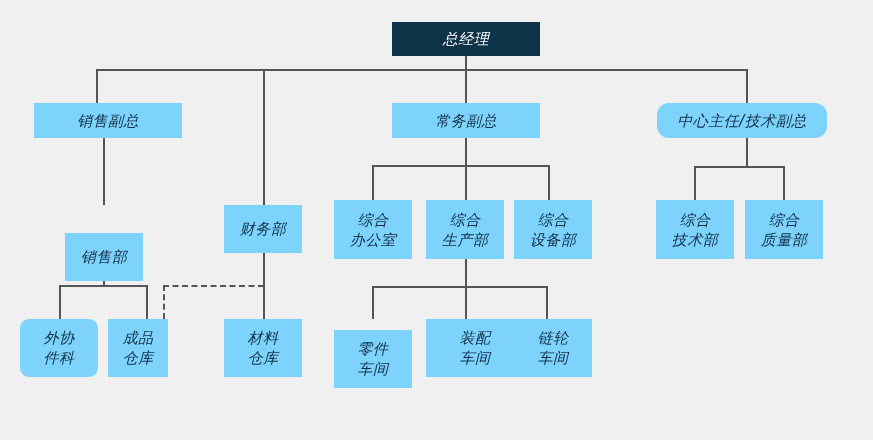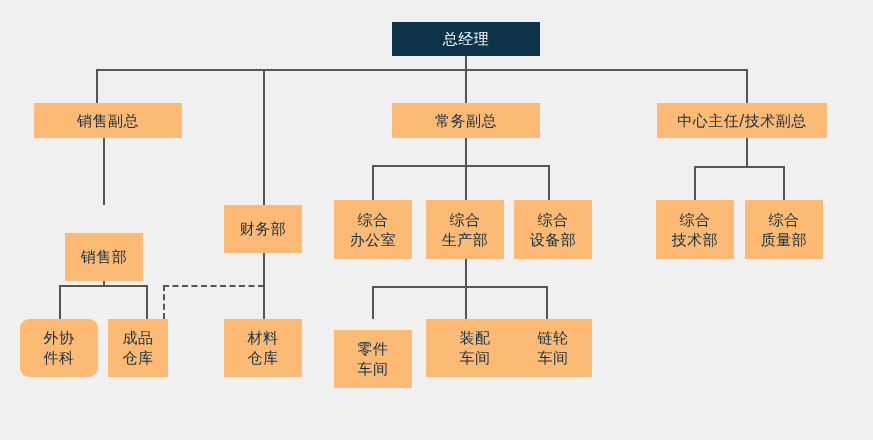--- a/index.html
+++ b/index.html
@@ -10,29 +10,30 @@
     width: 873px;
     height: 440px;
     background: #f0f0f0;
     font-family: "DejaVu Sans", "Liberation Sans", sans-serif;
     overflow: hidden;
   }
   #chart {
     position: relative;
     width: 873px;
     height: 440px;
+    font-style: italic;
   }
   .node {
     position: absolute;
     box-sizing: border-box;
     display: flex;
     flex-direction: column;
     align-items: center;
     justify-content: center;
-    background: #fdba74;
+    background: #7dd3fc;
     color: #123047;
     font-size: 15px;
     line-height: 20px;
     text-align: center;
     z-index: 3;
     letter-spacing: 0.5px;
   }
   .node.root {
     background: #0d3349;
     color: #ffffff;
@@ -109,21 +110,21 @@
   </div>
 
   <div class="node" style="left:34px; top:103px; width:148px; height:35px;">
     <span>销售副总</span>
   </div>
 
   <div class="node" style="left:392px; top:103px; width:148px; height:35px;">
     <span>常务副总</span>
   </div>
 
-  <div class="node" style="left:657px; top:103px; width:170px; height:35px;">
+  <div class="node" style="left:657px; top:103px; width:170px; height:35px;border-radius:12px;">
     <span>中心主任/技术副总</span>
   </div>
 
   <div class="node" style="left:65px; top:205px; width:78px; height:48px;margin-top:28px;">
     <span>销售部</span>
   </div>
 
   <div class="node" style="left:224px; top:205px; width:78px; height:48px;">
     <span>财务部</span>
   </div>

